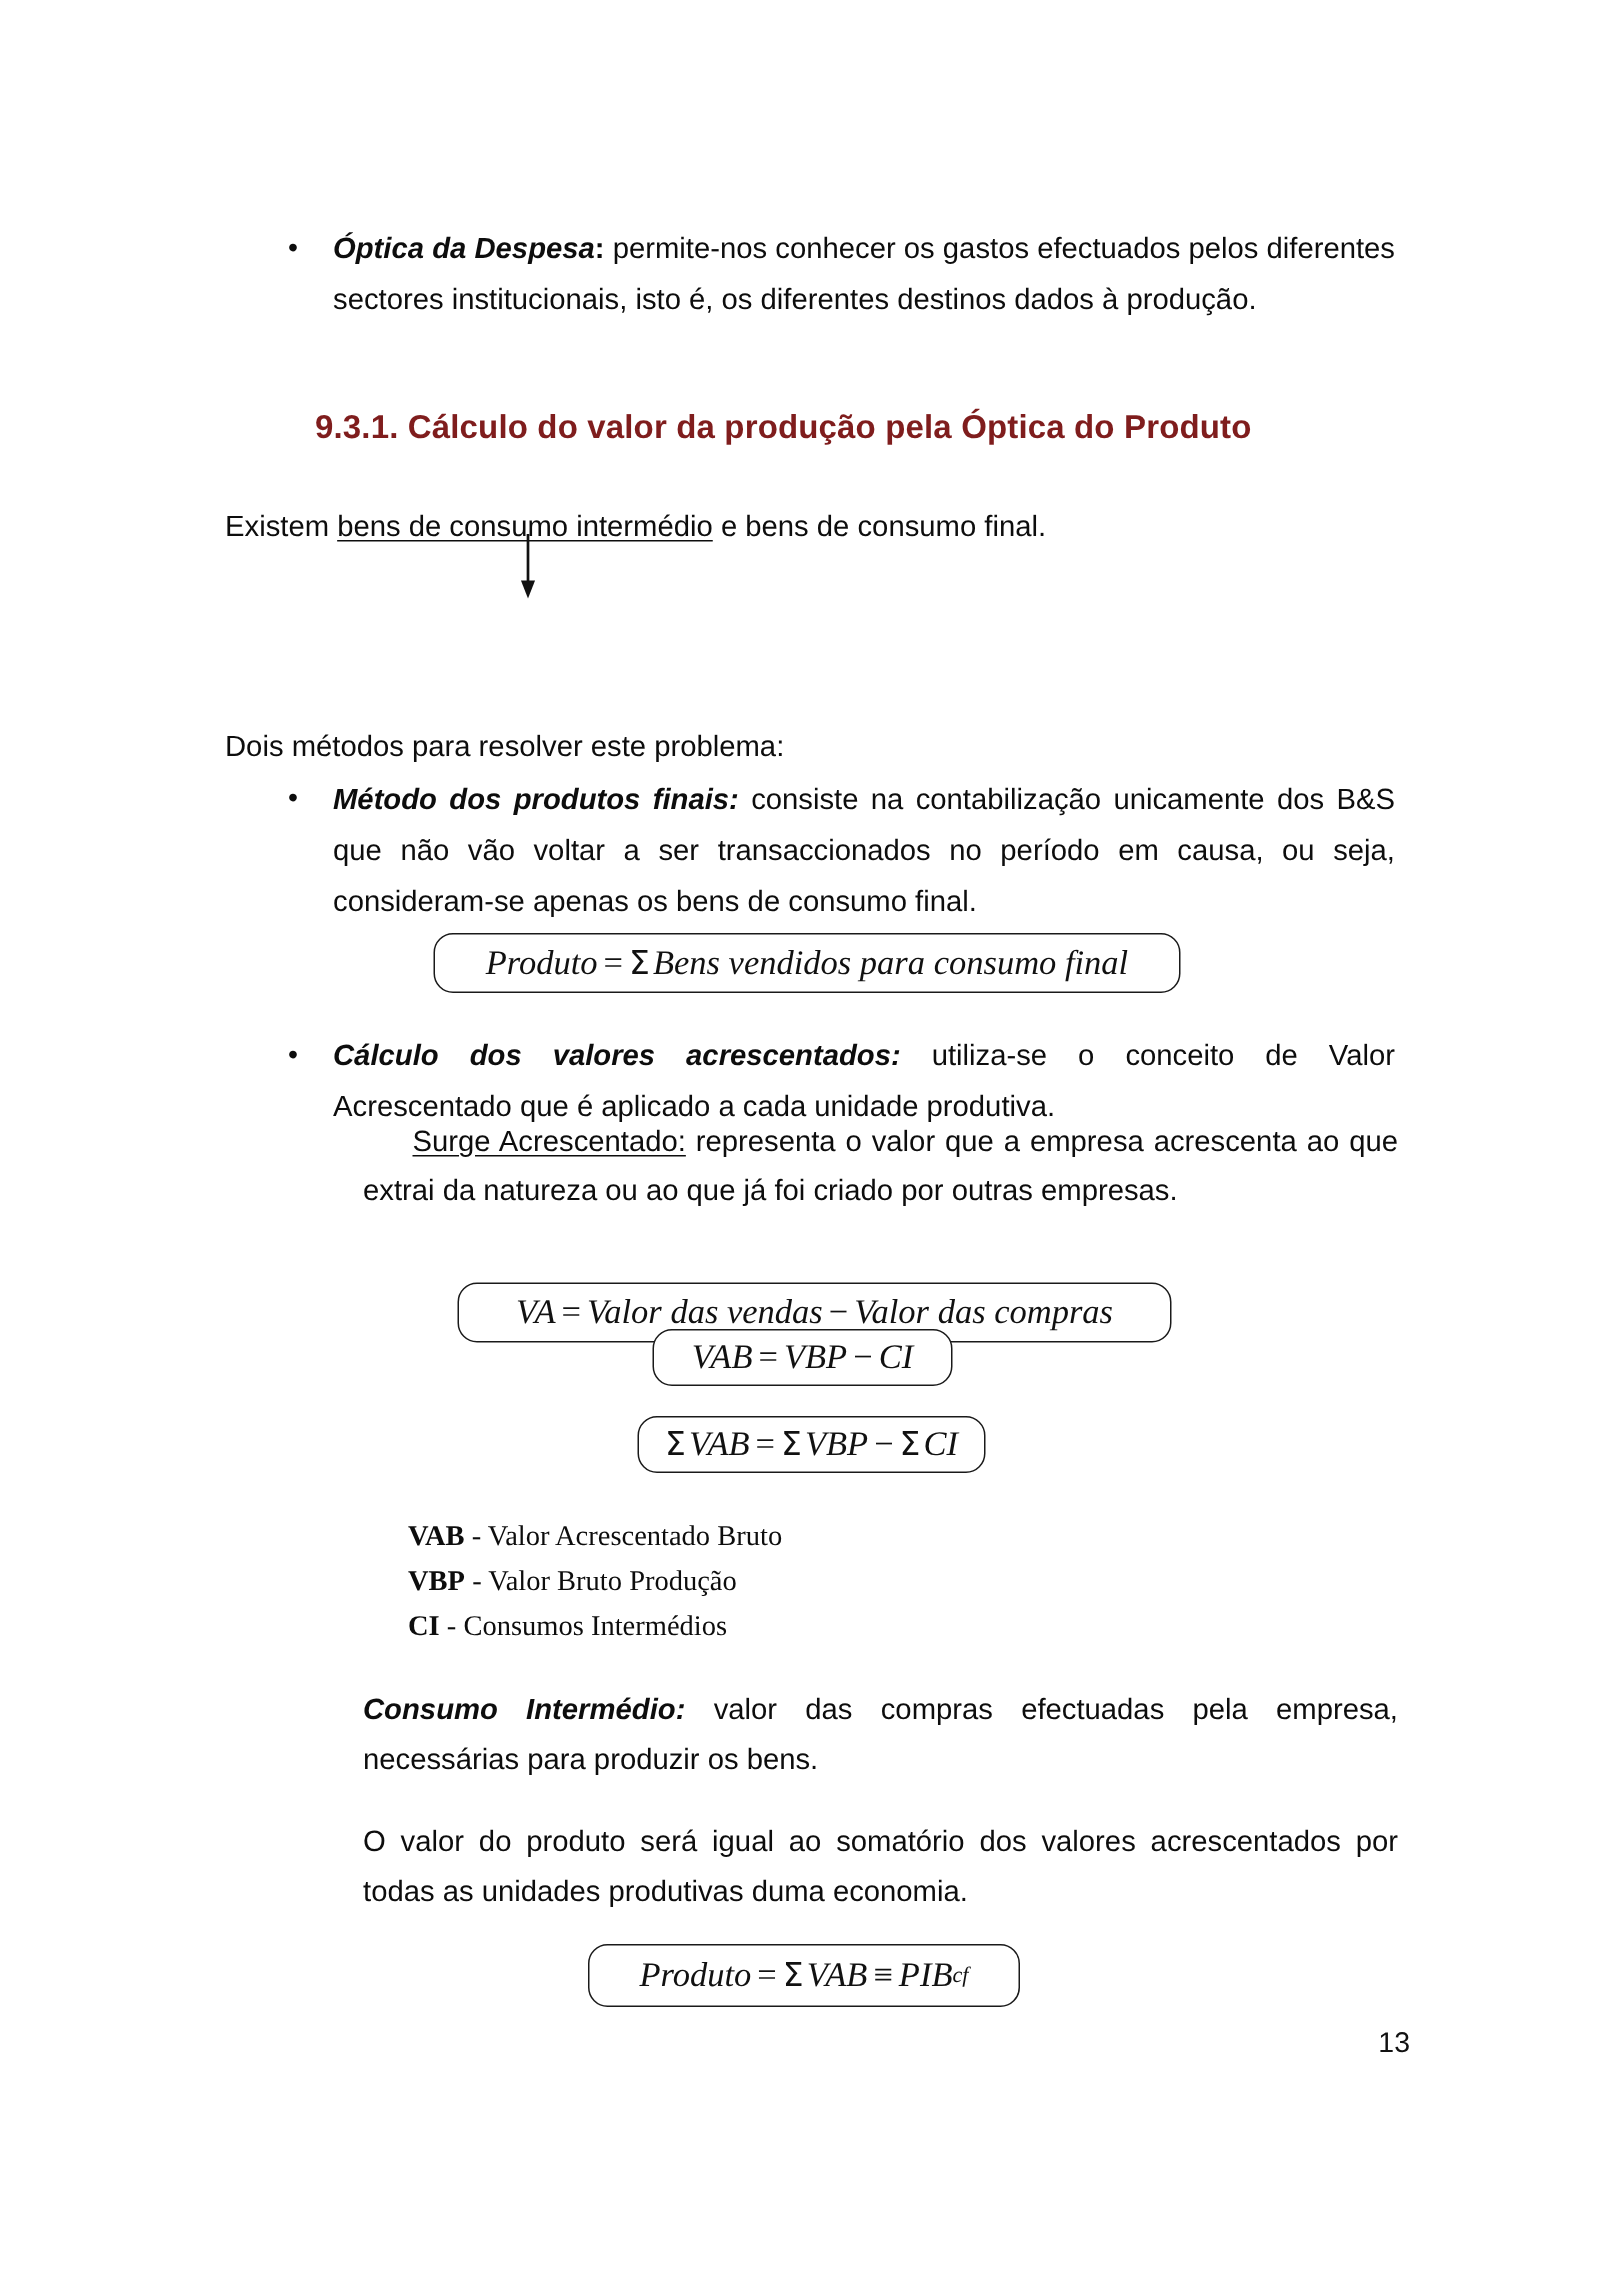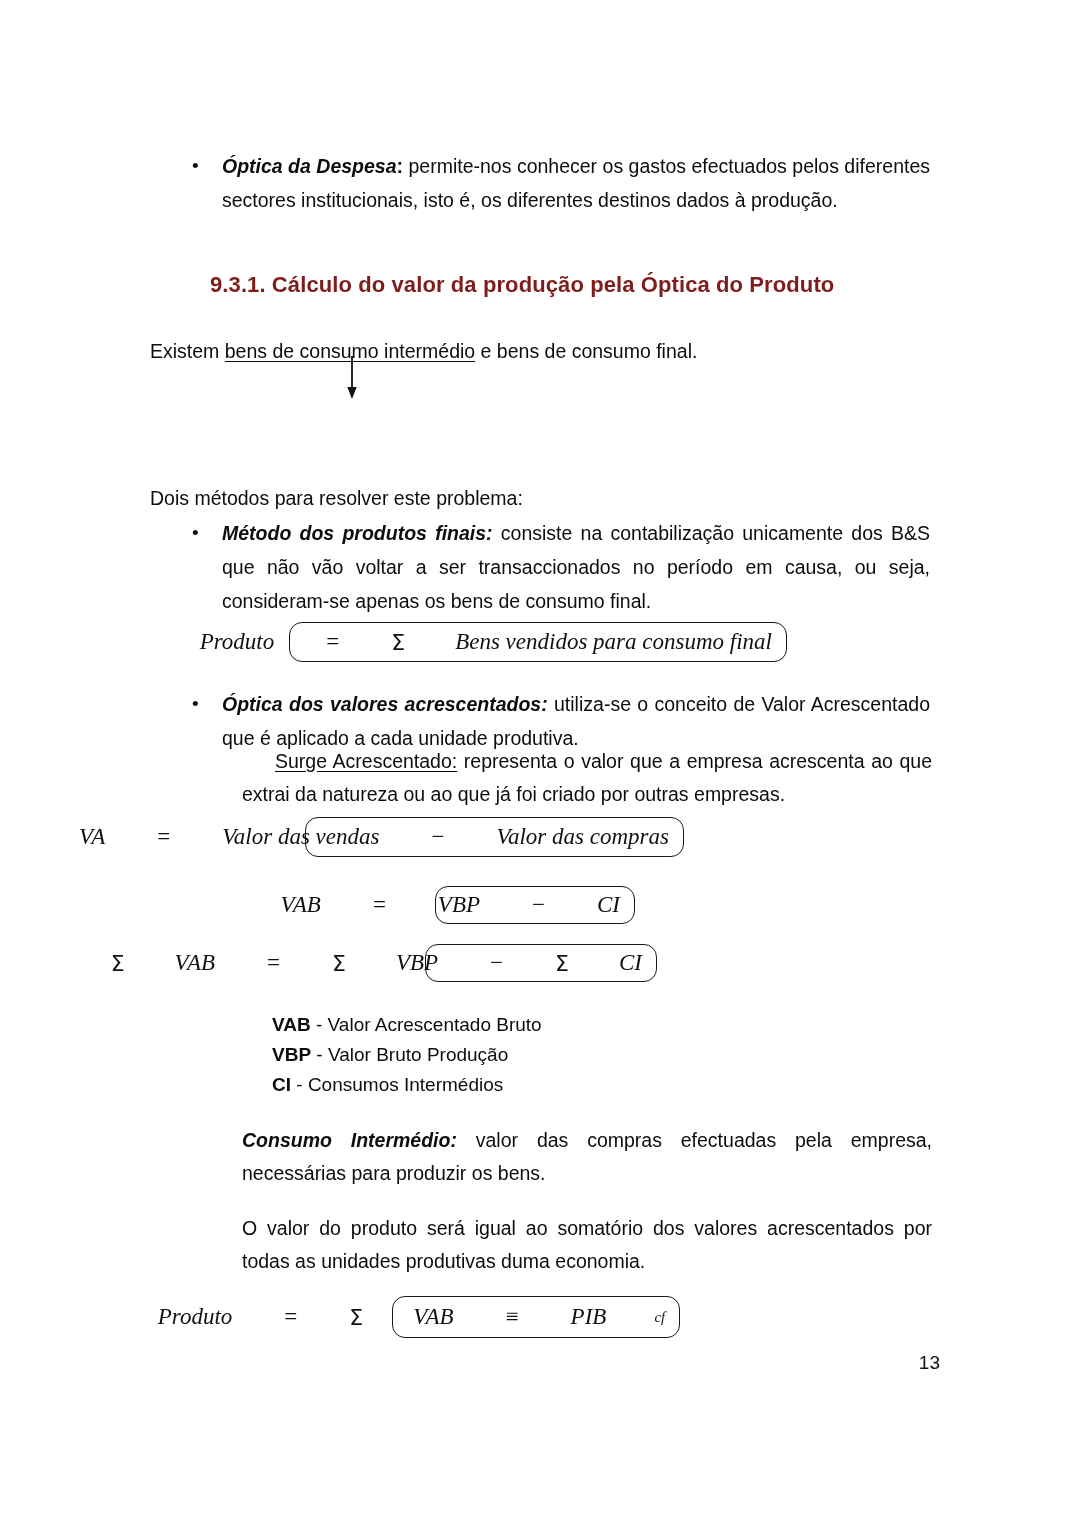--- a/index.html
+++ b/index.html
@@ -71,28 +71,27 @@
 
   
   .formula-box {
     position: absolute;
     box-sizing: border-box;
     border: 1.6px solid #1a1a1a;
     border-radius: 13px;
     background: #ffffff;
     display: flex;
     align-items: center;
-    justify-content: flex-end;
+    justify-content: center;
     font-family: "Liberation Serif", serif;
     font-style: italic;
     font-size: 23px;
     color: #111111;
     white-space: nowrap;
     padding: 0 14px;
-    gap: 48px;
   }
   .formula-box .sigma {
     font-family: "DejaVu Sans", sans-serif;
     font-style: normal;
     font-size: 22px;
     padding-right: 2px;
   }
   .formula-box .op {
     font-style: normal;
     padding: 0 4px;
@@ -171,26 +170,26 @@
 
   <div class="formula-box" style="left:289px; top:622px; width:498px; height:40px;">
     <span>Produto</span>
       <span class="op">=</span>
       <span class="sigma">Σ</span>
       <span>Bens vendidos para consumo final</span>
   </div>
 
   <div class="bullet-row" style="top:687px;">
     <span class="bullet-dot">•</span>
-    <span class="bullet-body"><i class="bi">Óptica dos valores acrescentados:</i><span> utiliza-se o conceito de Valor Acrescentado que é aplicado a cada unidade produtiva.</span></span>
+    <span class="bullet-body"><i class="bi">Cálculo dos valores acrescentados:</i><span> utiliza-se o conceito de Valor Acrescentado que é aplicado a cada unidade produtiva.</span></span>
   </div>
 
   <div class="indent-para first-indent" style="top:745px;"><u class="ul">Surge Acrescentado:</u><span> representa o valor que a empresa acrescenta ao que extrai da natureza ou ao que já foi criado por outras empresas.</span></div>
 
-  <div class="formula-box" style="left:305px; top:817px; width:379px; height:40px;">
+  <div class="formula-box" style="left:305px; top:855px; width:476px; height:40px;">
     <span>VA</span>
       <span class="op">=</span>
       <span>Valor das vendas</span>
       <span class="op">−</span>
       <span>Valor das compras</span>
   </div>
 
   <div class="formula-box" style="left:435px; top:886px; width:200px; height:38px;">
     <span>VAB</span>
       <span class="op">=</span>
@@ -203,21 +202,21 @@
     <span class="sigma">Σ</span>
       <span>VAB</span>
       <span class="op">=</span>
       <span class="sigma">Σ</span>
       <span>VBP</span>
       <span class="op">−</span>
       <span class="sigma">Σ</span>
       <span>CI</span>
   </div>
 
-  <div class="abbr-list" style="top:1010px;">
+  <div class="abbr-list" style="top:1010px;font-family:Liberation Serif, serif;">
     <div class="abbr-line"><span class="abbr-key">VAB</span><span> - </span><span>Valor Acrescentado Bruto</span></div>
     <div class="abbr-line"><span class="abbr-key">VBP</span><span> - </span><span>Valor Bruto Produção</span></div>
     <div class="abbr-line"><span class="abbr-key">CI</span><span> - </span><span>Consumos Intermédios</span></div>
   </div>
 
   <div class="indent-para" style="top:1124px;"><i class="bi">Consumo Intermédio:</i><span> valor das compras efectuadas pela empresa, necessárias para produzir os bens.</span></div>
 
   <div class="indent-para" style="top:1212px;">O valor do produto será igual ao somatório dos valores acrescentados por todas as unidades produtivas duma economia.</div>
 
   <div class="formula-box" style="left:392px; top:1296px; width:288px; height:42px;">

